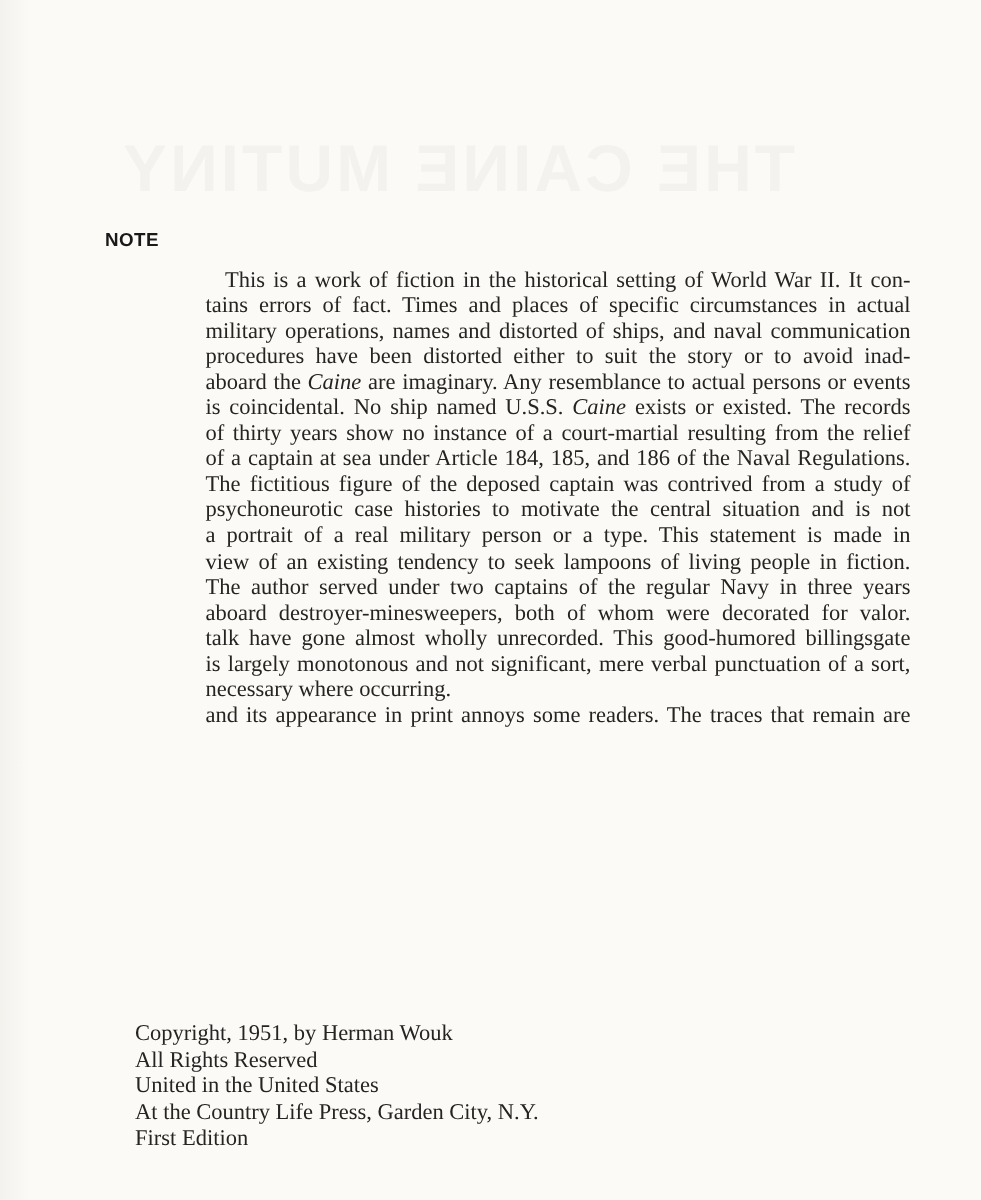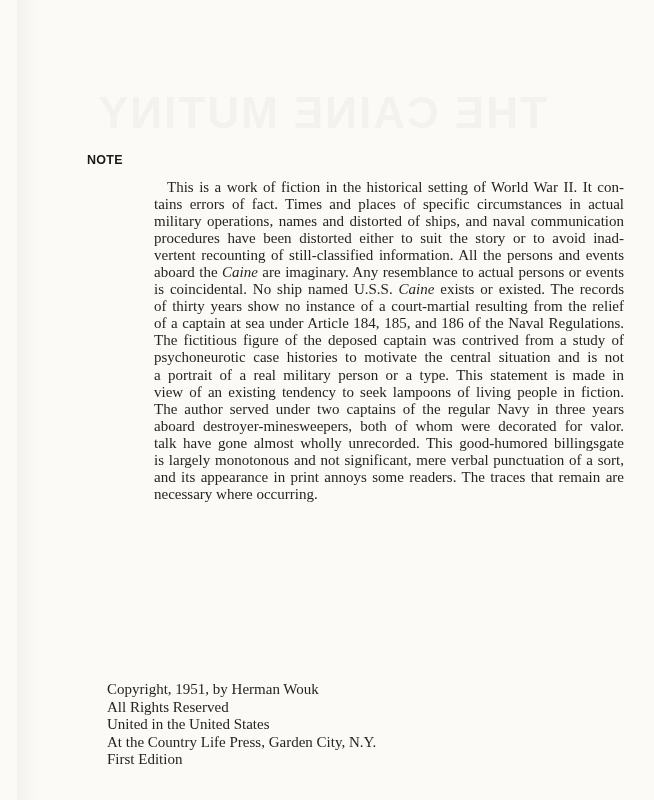--- a/index.html
+++ b/index.html
@@ -10,21 +10,21 @@
       width: 654px;
       height: 800px;
       background: #fbfaf7;
       position: relative;
       overflow: hidden;
       font-family: "Liberation Serif", "DejaVu Serif", serif;
       color: #222020;
     }
     .page {
       position: absolute;
-      left: 17px; top: 0;
+      left: 0; top: 0;
       width: 552px; height: 800px;
       background:
         linear-gradient(90deg, rgba(230,226,218,0.35) 0px, rgba(251,250,247,0) 20px),
         #fbfaf7;
     }
     .show-through {
       position: absolute;
       left: 60px;
       top: 88px;
       width: 470px;
@@ -96,35 +96,34 @@
 
   <div class="show-through">THE CAINE MUTINY</div>
 
   <div class="note-heading">NOTE</div>
 
   <div class="note-body" id="note-body">
       <span class="line first"><span>This is a work of fiction in the historical setting of World War II. It con-</span></span>
       <span class="line"><span>tains errors of fact. Times and places of specific circumstances in actual</span></span>
       <span class="line"><span>military operations, names and distorted of ships, and naval communication</span></span>
       <span class="line"><span>procedures have been distorted either to suit the story or to avoid inad-</span></span>
-      <span class="line"><span>vertent recounting of still-classified information. All the persons and events</span></span>
       <span class="line"><span>aboard the </span><i>Caine</i><span> are imaginary. Any resemblance to actual persons or events</span></span>
       <span class="line"><span>is coincidental. No ship named U.S.S. </span><i>Caine</i><span> exists or existed. The records</span></span>
       <span class="line"><span>of thirty years show no instance of a court-martial resulting from the relief</span></span>
       <span class="line"><span>of a captain at sea under Article 184, 185, and 186 of the Naval Regulations.</span></span>
       <span class="line"><span>The fictitious figure of the deposed captain was contrived from a study of</span></span>
       <span class="line"><span>psychoneurotic case histories to motivate the central situation and is not</span></span>
       <span class="line"><span>a portrait of a real military person or a type. This statement is made in</span></span>
       <span class="line"><span>view of an existing tendency to seek lampoons of living people in fiction.</span></span>
       <span class="line"><span>The author served under two captains of the regular Navy in three years</span></span>
       <span class="line"><span>aboard destroyer-minesweepers, both of whom were decorated for valor.</span></span>
       <span class="line"><span>talk have gone almost wholly unrecorded. This good-humored billingsgate</span></span>
       <span class="line"><span>is largely monotonous and not significant, mere verbal punctuation of a sort,</span></span>
+      <span class="line last"><span>necessary where occurring.</span></span>
       <span class="line"><span>and its appearance in print annoys some readers. The traces that remain are</span></span>
-      <span class="line last"><span>necessary where occurring.</span></span>
     </div>
 
   <div class="copyright" id="copyright">
       <span class="cline">Copyright, 1951, by Herman Wouk</span>
       <span class="cline">All Rights Reserved</span>
       <span class="cline">United in the United States</span>
       <span class="cline">At the Country Life Press, Garden City, N.Y.</span>
       <span class="cline">First Edition</span>
     </div>
 

